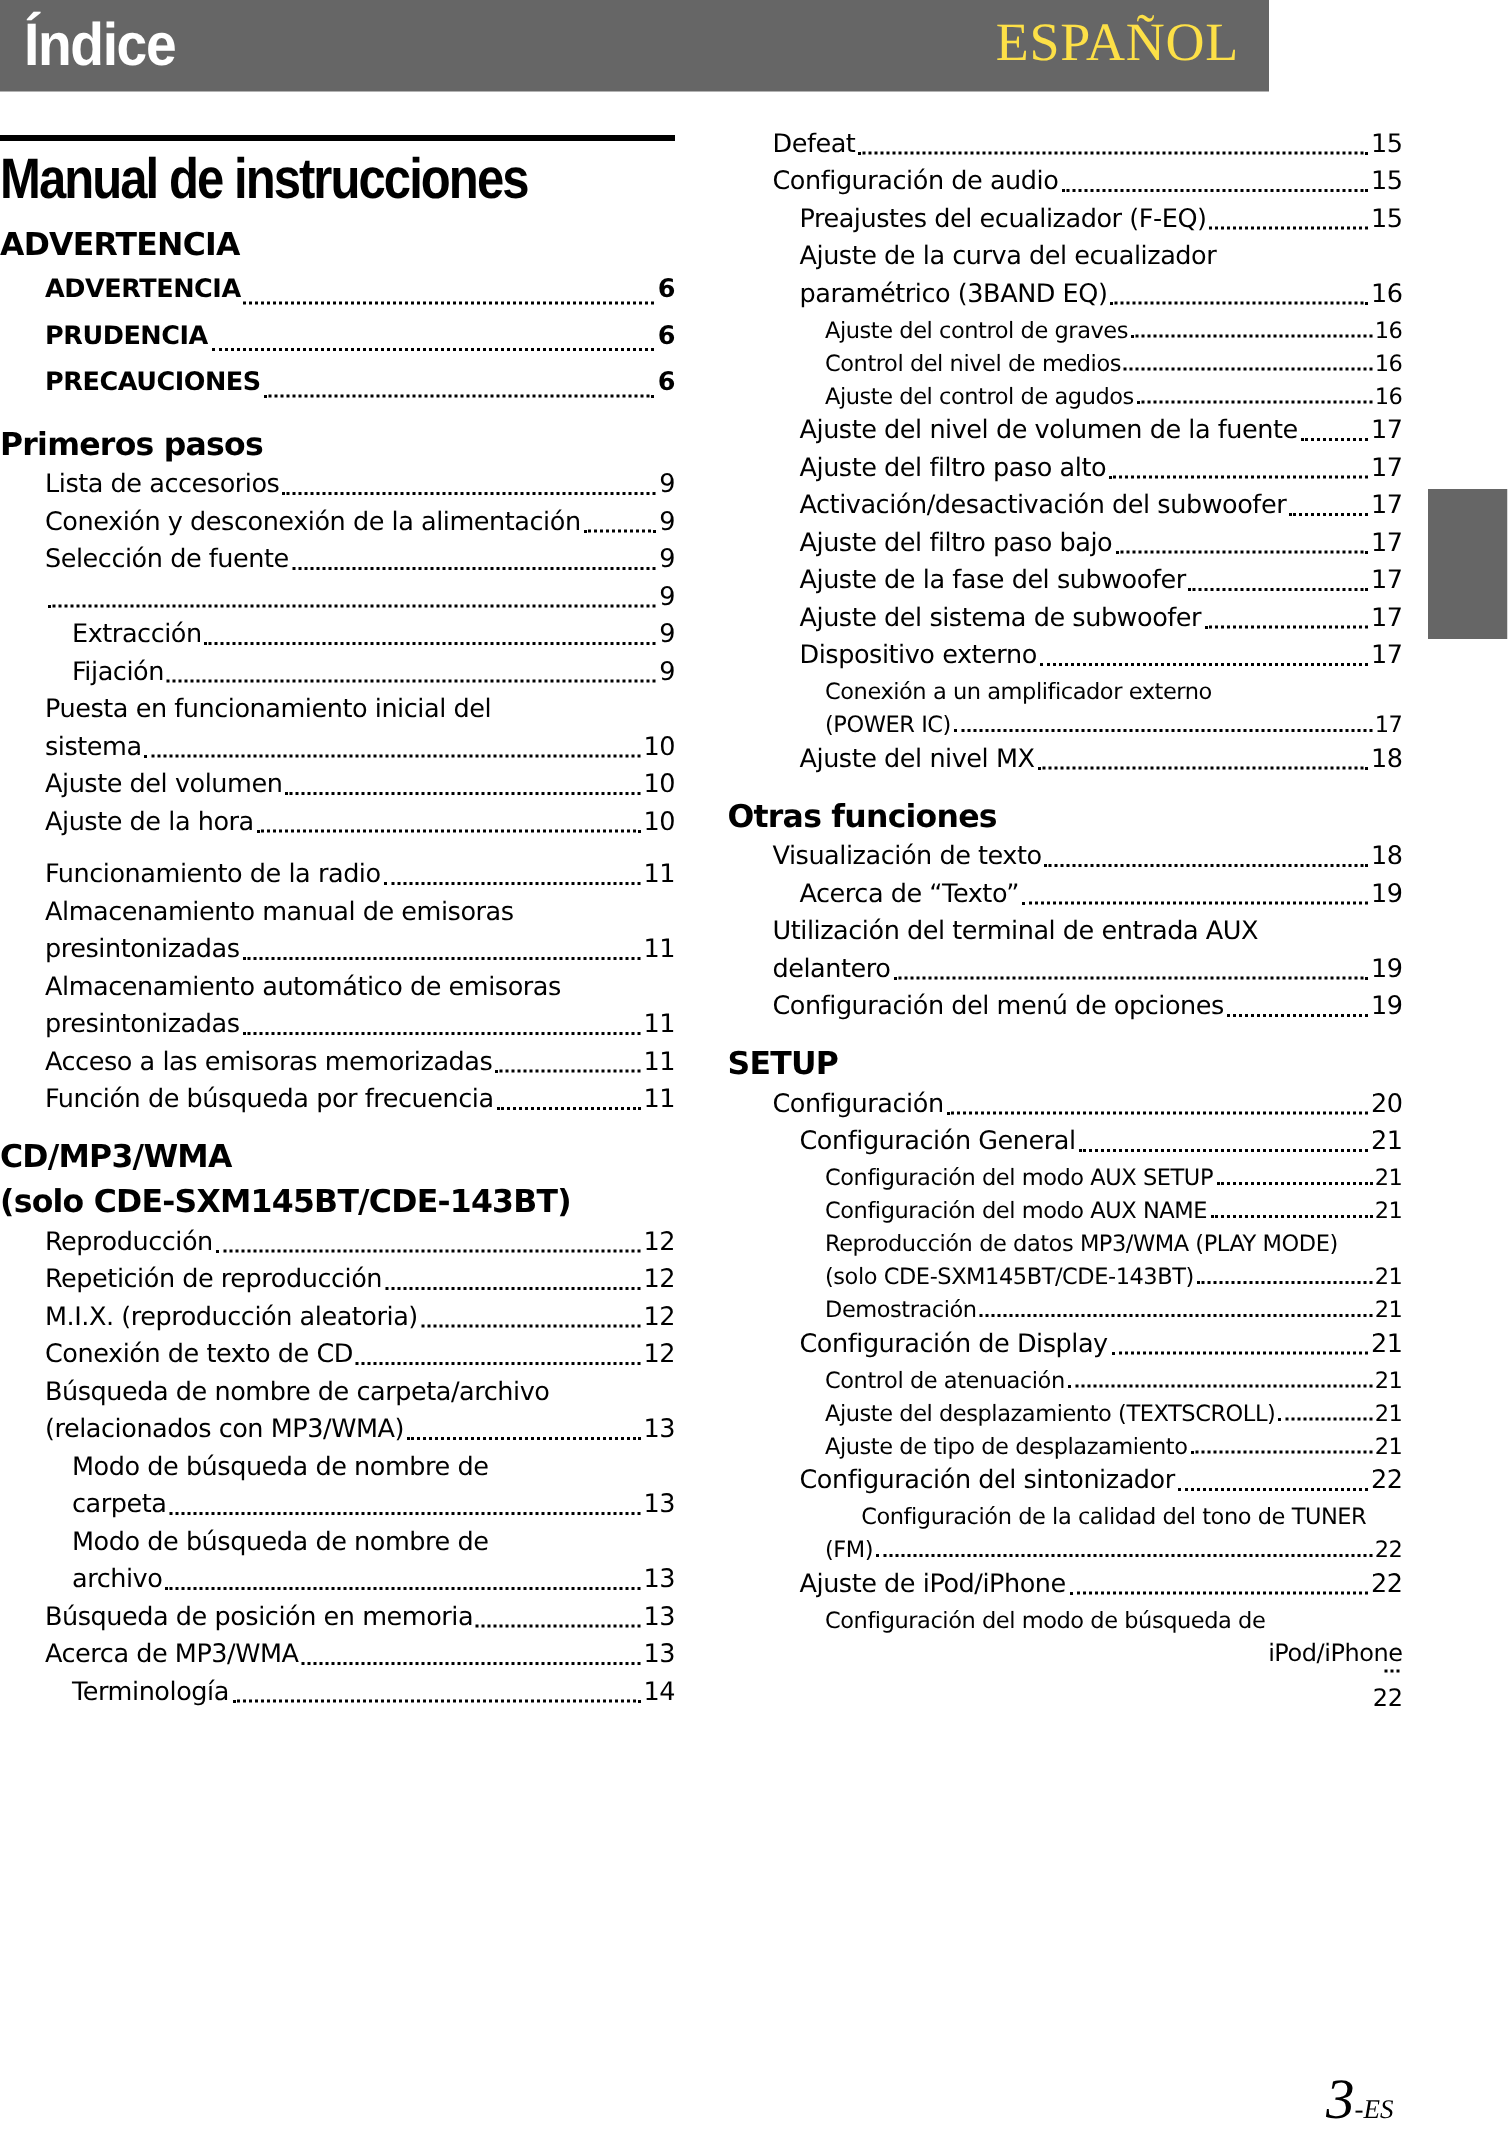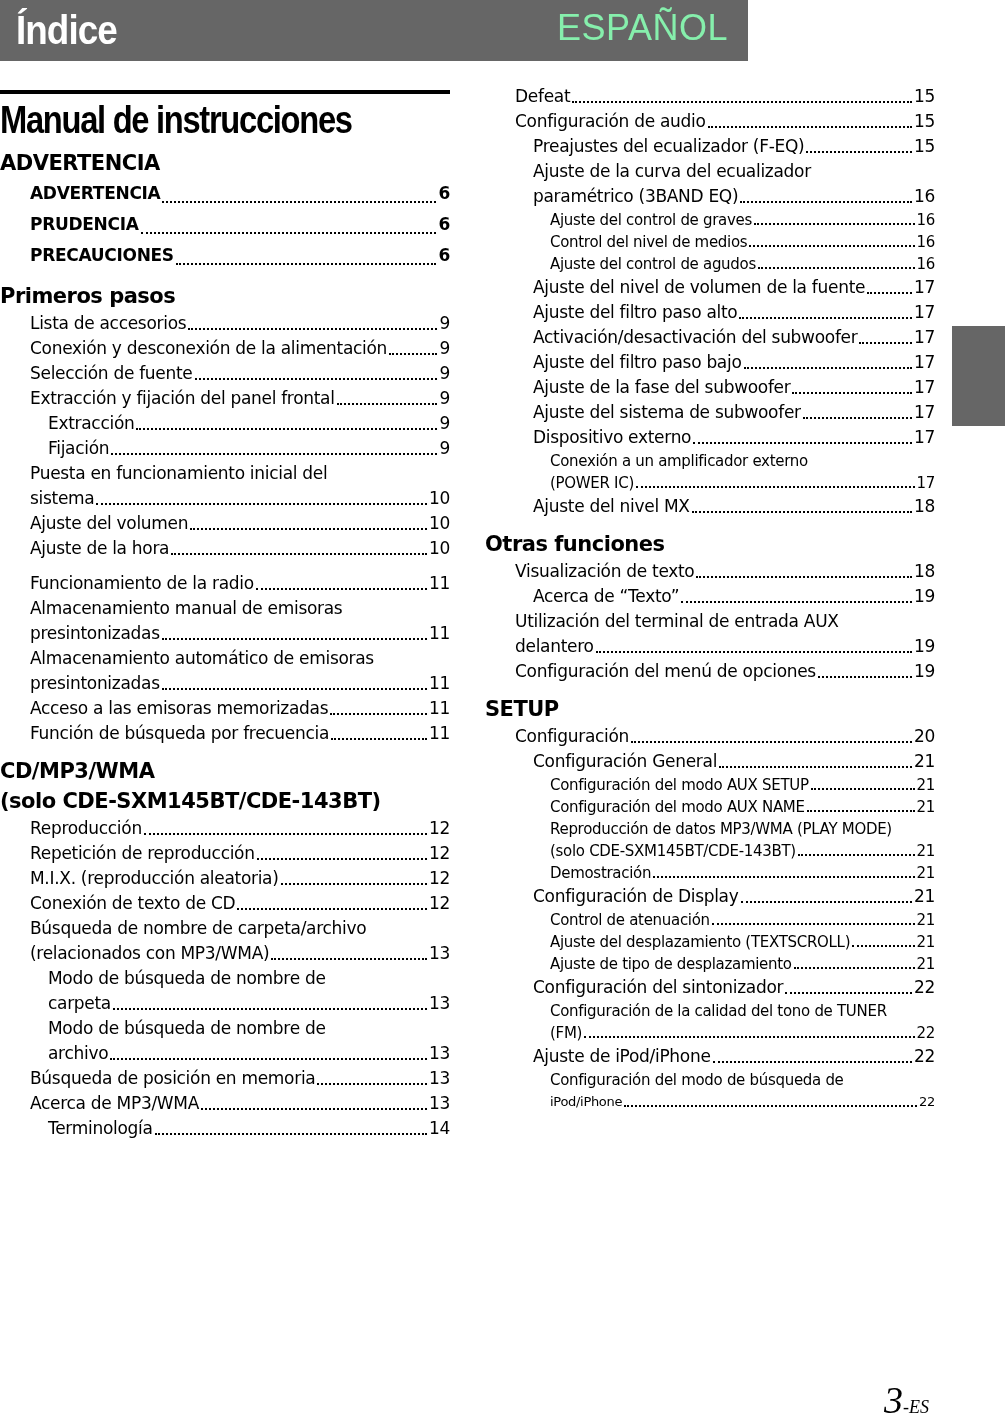--- a/index.html
+++ b/index.html
@@ -1,22 +1,22 @@
 <!DOCTYPE html>
 <html><head>
 <meta charset="utf-8">
 <style>
   html, body { margin: 0; padding: 0; background: #ffffff; }
   body { width: 1005px; height: 1421px; position: relative; overflow: hidden;
          font-family: "DejaVu Sans", "Liberation Sans", sans-serif; color: #000; }
-  .header-bar { position: absolute; left: 0; top: 0; width: 748px; height: 61px; background: #666666; }
+  .header-bar { position: absolute; left: 0; top: 0; width: 846px; height: 61px; background: #666666; }
   .header-title { position: absolute; left: 16px; top: 4px; font-family: "Liberation Sans", sans-serif;
                   font-weight: bold; font-size: 40px; color: #fff; letter-spacing: -1px; line-height: 52px; transform: scaleX(0.92); transform-origin: left; }
-  .header-lang { position: absolute; right: 20px; top: 6px; font-family: Liberation Sans, sans-serif;
-                 font-size: 36px; color: #86efac; line-height: 44px; letter-spacing: 0.5px; }
+  .header-lang { position: absolute; right: 20px; top: 6px; font-family: Liberation Serif, serif;
+                 font-size: 36px; color: #fde047; line-height: 44px; letter-spacing: 0.5px; }
   .side-tab { position: absolute; left: 952px; top: 326px; width: 53px; height: 100px; background: #666666; }
 
   .col { position: absolute; top: 84px; }
   .col-left { left: 0; width: 450px; }
   .col-right { left: 485px; width: 450px; top: 84px; }
 
   .manual-rule { height: 4px; background: #000; width: 450px; margin-top: 6px; }
   .manual-title { font-family: "Liberation Sans", sans-serif; font-weight: bold; font-size: 38px;
                   letter-spacing: -1.5px; line-height: 48px; margin: 2px 0 4px 0; transform: scaleX(0.86); transform-origin: left; white-space: nowrap; }
 
@@ -85,21 +85,20 @@
           <span class="txt">Conexión y desconexión de la alimentación</span>
           <span class="dots"></span>
           <span class="pg">9</span>
         </div>
         <div class="entry lvl1">
           <span class="txt">Selección de fuente</span>
           <span class="dots"></span>
           <span class="pg">9</span>
         </div>
         <div class="entry lvl1">
-          <span class="txt">Extracción y fijación del panel frontal</span>
           <span class="dots"></span>
           <span class="pg">9</span>
         </div>
         <div class="entry lvl2">
           <span class="txt">Extracción</span>
           <span class="dots"></span>
           <span class="pg">9</span>
         </div>
         <div class="entry lvl2">
           <span class="txt">Fijación</span>
@@ -396,35 +395,35 @@
           <span class="txt">Ajuste de tipo de desplazamiento</span>
           <span class="dots"></span>
           <span class="pg">21</span>
         </div>
         <div class="entry lvl2">
           <span class="txt">Configuración del sintonizador</span>
           <span class="dots"></span>
           <span class="pg">22</span>
         </div>
         <div class="entry-wrap lvl3">
-          <div class="pre" style="white-space: pre-line;">Configuración de la calidad del tono de TUNER</div>
+          <div class="pre" style="white-space: pre-line; text-align: center;">Configuración de la calidad del tono de TUNER</div>
           <div class="entry" style="font-size: 15px; line-height: 22px; justify-content: center;">
             <span class="txt">(FM)</span>
             <span class="dots"></span>
             <span class="pg">22</span>
           </div>
         </div>
         <div class="entry lvl2">
           <span class="txt">Ajuste de iPod/iPhone</span>
           <span class="dots"></span>
           <span class="pg">22</span>
         </div>
         <div class="entry-wrap lvl3">
           <div class="pre" style="white-space: pre-line;">Configuración del modo de búsqueda de</div>
-          <div class="entry" style="font-size: 13px; line-height: 22px;">
+          <div class="entry" style="font-size: 16px; line-height: 22px; flex-direction: column;">
             <span class="txt">iPod/iPhone</span>
             <span class="dots"></span>
             <span class="pg">22</span>
           </div>
         </div>
       </div>
     </div>
 </div>
 
 <div class="page-num"><span>3</span><span class="suf">-ES</span></div>

